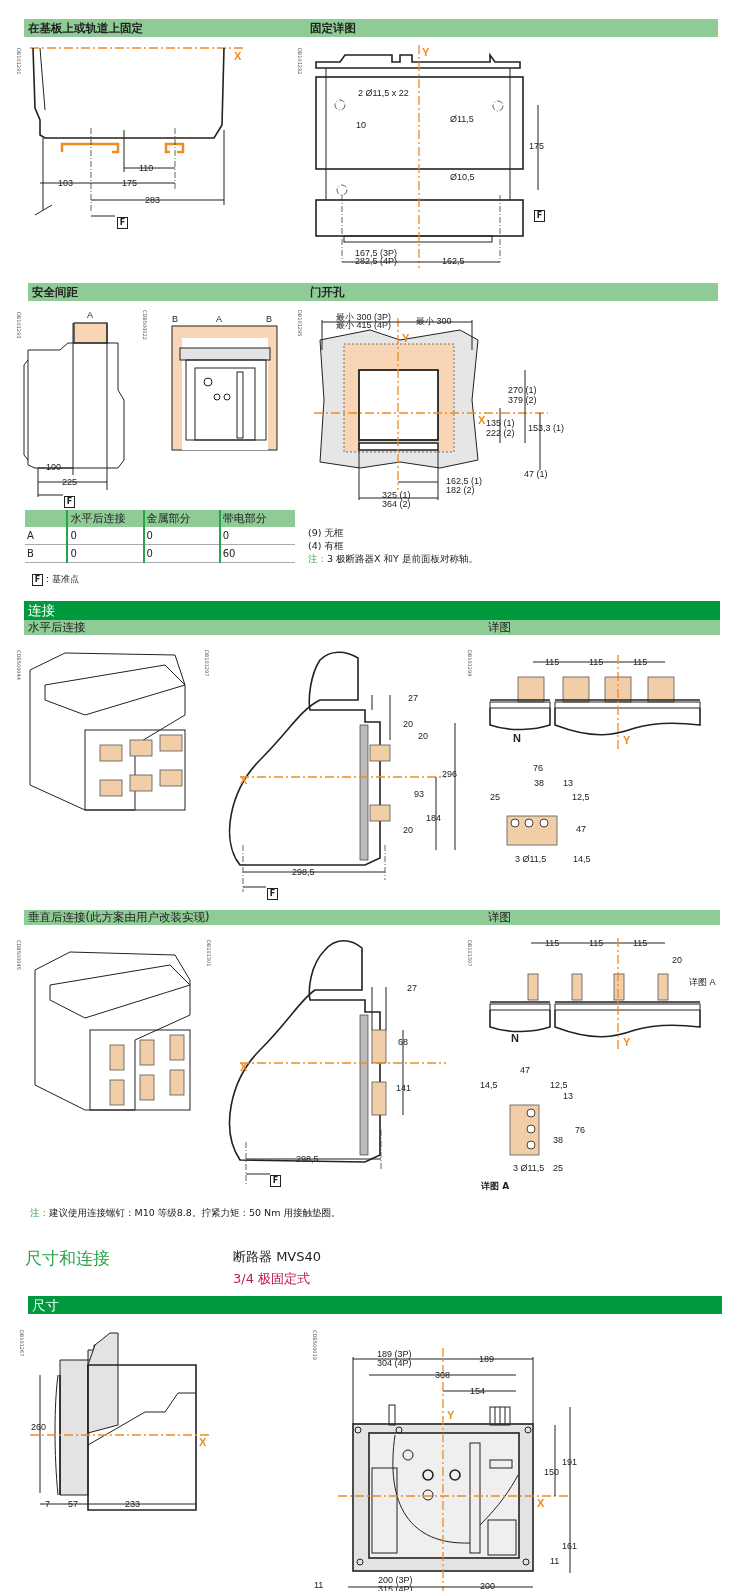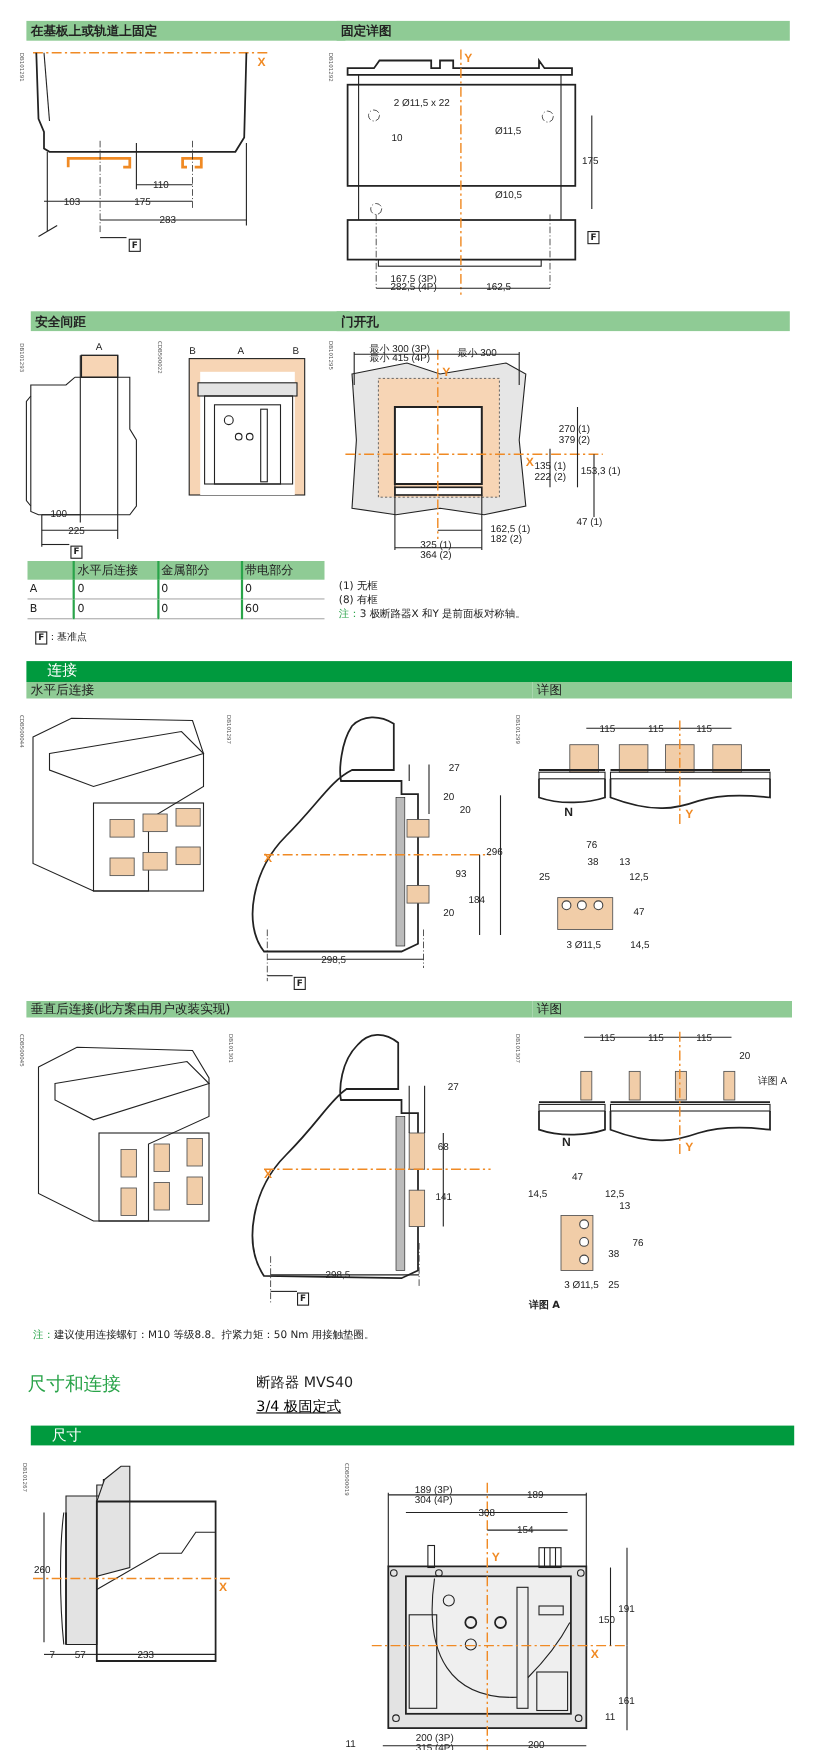--- a/index.html
+++ b/index.html
@@ -1,19 +1,19 @@
 <!DOCTYPE html>
 <html><head>
 <meta charset="utf-8">
 <style>
   html,body{margin:0;padding:0;background:#fff;}
   body{width:750px;height:1591px;position:relative;overflow:hidden;font-family:"DejaVu Sans","Liberation Sans",sans-serif;color:#222;}
   .abs{position:absolute;}
   .bar-light{position:absolute;height:18px;background:#8fcb95;font-size:11.5px;line-height:18px;padding-left:4px;box-sizing:border-box;color:#222;font-weight:bold;}
-  .bar-dark{position:absolute;height:19px;background:#009a3e;color:#fff;font-size:13.5px;line-height:19px;padding-left:19px;box-sizing:border-box;}
+  .bar-dark{position:absolute;height:19px;background:#009a3e;color:#fff;font-size:13.5px;line-height:19px;padding-left:4px;box-sizing:border-box;}
   .code{position:absolute;font-size:5px;color:#555;transform:rotate(90deg);transform-origin:left top;white-space:nowrap;}
   .dim{font-family:"Liberation Sans",sans-serif;font-size:9px;fill:#222;}
   .axis{font-family:"Liberation Sans",sans-serif;font-size:11px;fill:#f08a24;font-weight:bold;}
   svg{position:absolute;overflow:visible;}
   .ln{stroke:#222;stroke-width:1;fill:none;}
   .thk{stroke:#222;stroke-width:1.6;fill:none;}
   .dash{stroke:#222;stroke-width:.7;fill:none;stroke-dasharray:6 2 1 2;}
   .ax{stroke:#f08a24;stroke-width:1.3;fill:none;stroke-dasharray:9 3 2 3;}
   .rail{stroke:#f08a24;stroke-width:2.5;fill:none;}
   .copper{fill:#f1cda8;stroke:#555;stroke-width:.8;}
@@ -21,21 +21,21 @@
   .grey{fill:#e3e3e3;stroke:#222;stroke-width:1;}
   table.clear{position:absolute;border-collapse:collapse;font-size:10px;}
   table.clear th{background:#8fcb95;font-weight:normal;text-align:left;height:17px;padding:0 2px;font-size:11px;}
   table.clear td{height:17px;border-bottom:1px solid #aaa;padding:0 2px;}
   table.clear .g{border-left:2px solid #2aa44a;}
   .note{position:absolute;font-size:9.5px;}
   .note .lbl{color:#2aa44a;}
   .fbox{display:inline-block;border:1px solid #222;width:9px;height:10px;font-size:8px;line-height:10px;text-align:center;font-weight:bold;background:#fff;}
   .title-green{position:absolute;color:#2aa44a;font-size:17px;}
   .title-main{position:absolute;font-size:13px;color:#222;}
-  .title-sub{position:absolute;font-size:13px;color:#000000;text-decoration:underline;}
+  .title-sub{position:absolute;font-size:13px;color:#be185d;}
 </style>
 </head>
 <body>
 
 <div class="bar-light" style="left:24px;top:19px;width:290px;"><span>在基板上或轨道上固定</span></div>
 <div class="bar-light" style="left:306px;top:19px;width:412px;"><span>固定详图</span></div>
 
 <div class="code" style="left:22px;top:48px;">DB101291</div>
 <svg style="left:0;top:0;" width="300" height="280">
   <line class="ax" x1="30" y1="48" x2="245" y2="48"></line>
@@ -183,22 +183,22 @@
       <td>B</td>
       <td class="g">0</td>
       <td class="g">0</td>
       <td class="g">60</td>
     </tr>
   </tbody>
 </table>
 <div class="note" style="left:32px;top:573px;"><span class="fbox">F</span> <span style="font-size:9px;">: 基准点</span></div>
 
 <div class="note" style="left:308px;top:526px;line-height:13px;">
-  <div>(1) 无框</div>
-  <div>(8) 有框</div>
+  <div>(9) 无框</div>
+  <div>(4) 有框</div>
   <div><span class="lbl">注：</span><span>3 极断路器X 和Y 是前面板对称轴。</span></div>
 </div>
 
 <div class="bar-dark" style="left:24px;top:601px;width:696px;"><span>连接</span></div>
 <div class="bar-light" style="left:24px;top:620px;width:460px;height:15px;line-height:15px;font-weight:normal;"><span>水平后连接</span></div>
 <div class="bar-light" style="left:484px;top:620px;width:236px;height:15px;line-height:15px;font-weight:normal;"><span>详图</span></div>
 
 <div class="code" style="left:22px;top:650px;">CDB500044</div>
 <svg style="left:25px;top:645px;" width="185" height="170">
   <path class="ln" d="M5 25 L40 8 L150 10 L160 40 L160 70 L110 100 L110 165 L60 165 L5 140 Z" fill="#fafafa"></path>

